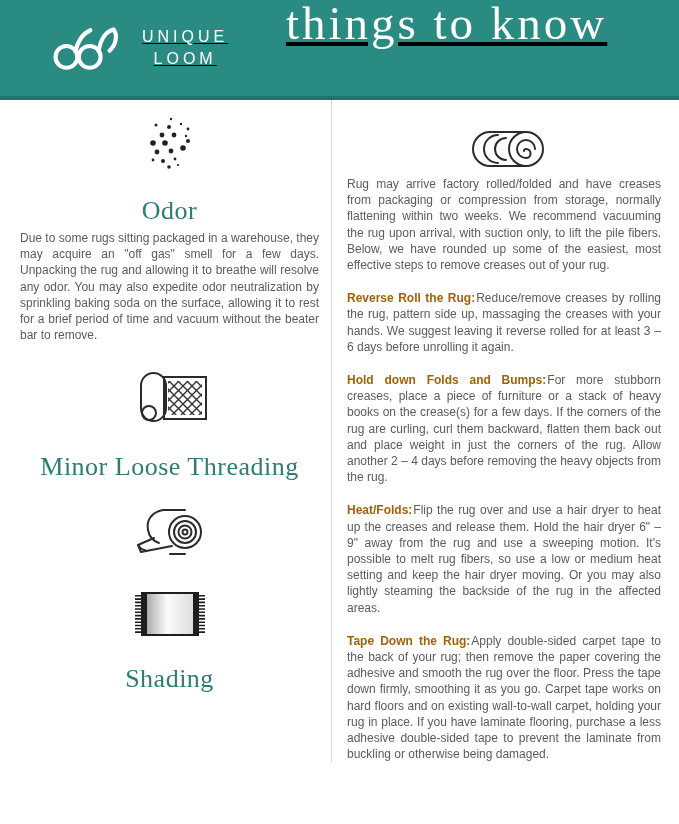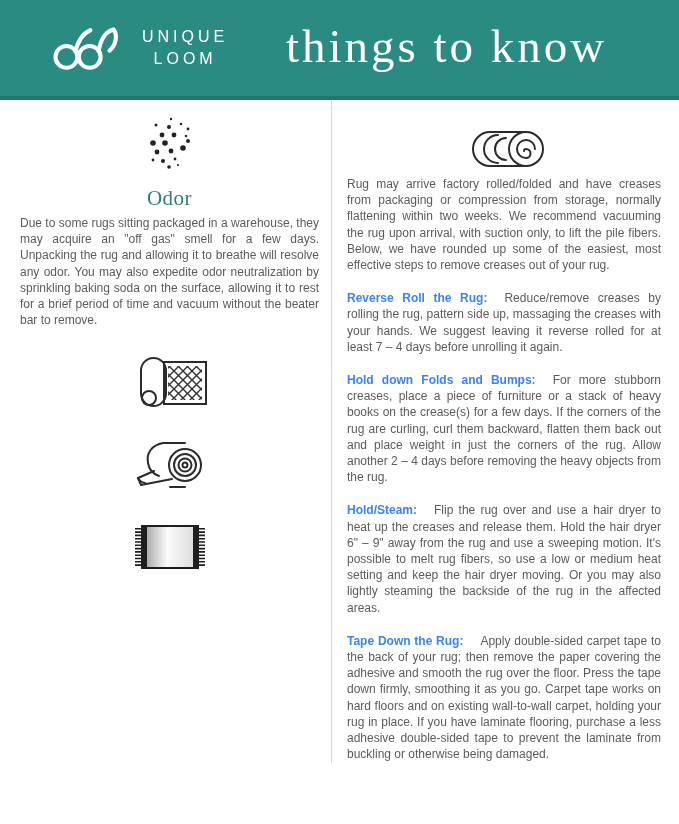--- a/index.html
+++ b/index.html
@@ -4,22 +4,23 @@
 <style>
   * { margin:0; padding:0; box-sizing:border-box; }
   html,body { background:#ffffff; }
   body {
     width:679px; height:824px; margin:0 auto; position:relative;
     font-family:"Liberation Sans", sans-serif; overflow:hidden;
   }
 
   
   .header {
-    height:100px; background:#2A8B82; display:flex; align-items:center;
+    height:100px; background:#2A8B82; display:flex; 
     border-bottom:4px solid #1E756D;
+    text-decoration:underline;
   }
   .brand { display:flex; align-items:center; margin-left:48px; gap:12px; }
   .brand-logo { width:82px; height:58px; display:block; }
   .brand-name {
     color:#ffffff; font-size:16px; letter-spacing:4px; line-height:1.35;
     text-align:center; font-weight:400;
   }
   .header-title {
     flex:1; text-align:center; color:#ffffff;
     font-family:"Liberation Serif", serif; font-size:47px; font-weight:500;
@@ -30,28 +31,28 @@
   .content { display:flex; align-items:stretch; }
   .col { padding-top:16px; }
   .col-left  { width:331px; padding-left:20px; padding-right:12px; }
   .col-right { width:348px; padding-left:15px; padding-right:18px; border-left:1px solid #D8D8D8; }
 
   .icon-wrap { text-align:center; }
   .icon-wrap svg { display:inline-block; }
 
   .section-heading {
     text-align:center; font-family:"Liberation Serif", serif;
-    color:#2D7C75; font-size:21px; font-weight:500;
-    margin-top:12px; margin-bottom:4px; letter-spacing:0.5px;
+    color:#2D7C75; font-size:26px; font-weight:500;
+    margin-top:22px; margin-bottom:4px; letter-spacing:0.5px;
   }
   .body-text {
     color:#5B5B5B; font-size:12px; line-height:16.2px; text-align:justify;
   }
   .step { margin-top:17px; }
-  .step-label { font-weight:bold; color:#3b82f6; padding-right:17px; }
+  .step-label { font-weight:bold; color:#a16207; padding-right:1px; }
 
   .sec-odor        { margin-top:0; }
   .sec-threading   { margin-top:25px; }
   .sec-rugpad      { margin-top:22px; }
   .sec-shading     { margin-top:30px; }
 
   .icon-stroke { stroke:#2B2B2B; fill:none; stroke-width:2; stroke-linecap:round; stroke-linejoin:round; }
 </style>
 </head>
 <body>
@@ -115,20 +116,21 @@
             <pattern id="xh" width="9" height="9" patternUnits="userSpaceOnUse">
               <path d="M0,0 L9,9 M9,0 L0,9" stroke="#333333" stroke-width="1.4" fill="none"></path>
             </pattern>
           </defs>
           <rect x="35" y="9" width="42" height="42" fill="#ffffff" stroke="#2B2B2B" stroke-width="2"></rect>
           <rect x="39" y="13" width="34" height="34" fill="url(#xh)"></rect>
           <rect x="12" y="5" width="25" height="48" rx="12.5" fill="#ffffff" class="icon-stroke"></rect>
           <circle cx="20" cy="45" r="7" fill="#ffffff" class="icon-stroke"></circle>
         </svg>
       </div>
+      <div class="section-heading">Minor Loose Threading</div>
     </div>
 
     <div class="section sec-rugpad">
       <div class="icon-wrap">
         <svg width="80" height="52" viewBox="0 0 80 52">
           <g class="icon-stroke">
             <path d="M 55,6 H 33 C 22,8 16,16 18,26 C 19,32 23,37 29,39"></path>
             <path d="M 24,34 L 8,41 L 11,48 L 42,42"></path>
             <path d="M 8,41 C 10,44 12,46 15,46"></path>
             <path d="M 55,50 H 40"></path>
@@ -151,20 +153,21 @@
               <stop offset="1" stop-color="#D9D9D9"></stop>
             </linearGradient>
           </defs>
           <rect x="10" y="3" width="56" height="42" fill="url(#shadeGrad)" stroke="#1E1E1E" stroke-width="2"></rect>
           <rect x="10" y="3" width="5" height="42" fill="#1E1E1E"></rect>
           <rect x="61" y="3" width="5" height="42" fill="#1E1E1E"></rect>
           <line x1="6" y1="5" x2="6" y2="43" stroke="#1E1E1E" stroke-width="6" stroke-dasharray="1.6 1.7"></line>
           <line x1="70" y1="5" x2="70" y2="43" stroke="#1E1E1E" stroke-width="6" stroke-dasharray="1.6 1.7"></line>
         </svg>
       </div>
+      <div class="section-heading">Shading</div>
 
     </div>
 
   </div>
 
   <div class="col col-right">
 
     <div class="section" style="margin-top:10px;">
       <div class="icon-wrap">
         <svg width="84" height="46" viewBox="0 0 84 46">
@@ -174,29 +177,29 @@
             <path d="M 64,6 H 28 a 17,17 0 0 0 0,34 H 64"></path>
             <path d="M 36,9 a 14,14 0 0 0 0,28"></path>
             <path d="M 44,12 a 11,11 0 0 0 0,22"></path>
           </g>
         </svg>
       </div>
       <p class="body-text">Rug may arrive factory rolled/folded and have creases from packaging or compression from storage, normally flattening within two weeks. We recommend vacuuming the rug upon arrival, with suction only, to lift the pile fibers. Below, we have rounded up some of the easiest, most effective steps to remove creases out of your rug.</p>
     </div>
 
     <p class="body-text step">
-      <span class="step-label">Reverse Roll the Rug:</span><span>Reduce/remove creases by rolling the rug, pattern side up, massaging the creases with your hands. We suggest leaving it reverse rolled for at least 7 – 4 days before unrolling it again.</span>
+      <span class="step-label">Reverse Roll the Rug:</span><span>Reduce/remove creases by rolling the rug, pattern side up, massaging the creases with your hands. We suggest leaving it reverse rolled for at least 3 – 6 days before unrolling it again.</span>
     </p>
 
     <p class="body-text step">
       <span class="step-label">Hold down Folds and Bumps:</span><span>For more stubborn creases, place a piece of furniture or a stack of heavy books on the crease(s) for a few days. If the corners of the rug are curling, curl them backward, flatten them back out and place weight in just the corners of the rug. Allow another 2 – 4 days before removing the heavy objects from the rug.</span>
     </p>
 
     <p class="body-text step">
-      <span class="step-label">Hold/Steam:</span><span>Flip the rug over and use a hair dryer to heat up the creases and release them. Hold the hair dryer 6" – 9" away from the rug and use a sweeping motion. It's possible to melt rug fibers, so use a low or medium heat setting and keep the hair dryer moving. Or you may also lightly steaming the backside of the rug in the affected areas.</span>
+      <span class="step-label">Heat/Folds:</span><span>Flip the rug over and use a hair dryer to heat up the creases and release them. Hold the hair dryer 6" – 9" away from the rug and use a sweeping motion. It's possible to melt rug fibers, so use a low or medium heat setting and keep the hair dryer moving. Or you may also lightly steaming the backside of the rug in the affected areas.</span>
     </p>
 
     <p class="body-text step">
       <span class="step-label">Tape Down the Rug:</span><span>Apply double-sided carpet tape to the back of your rug; then remove the paper covering the adhesive and smooth the rug over the floor. Press the tape down firmly, smoothing it as you go. Carpet tape works on hard floors and on existing wall-to-wall carpet, holding your rug in place. If you have laminate flooring, purchase a less adhesive double-sided tape to prevent the laminate from buckling or otherwise being damaged.</span>
     </p>
 
   </div>
 </div>
 
 </body></html>

